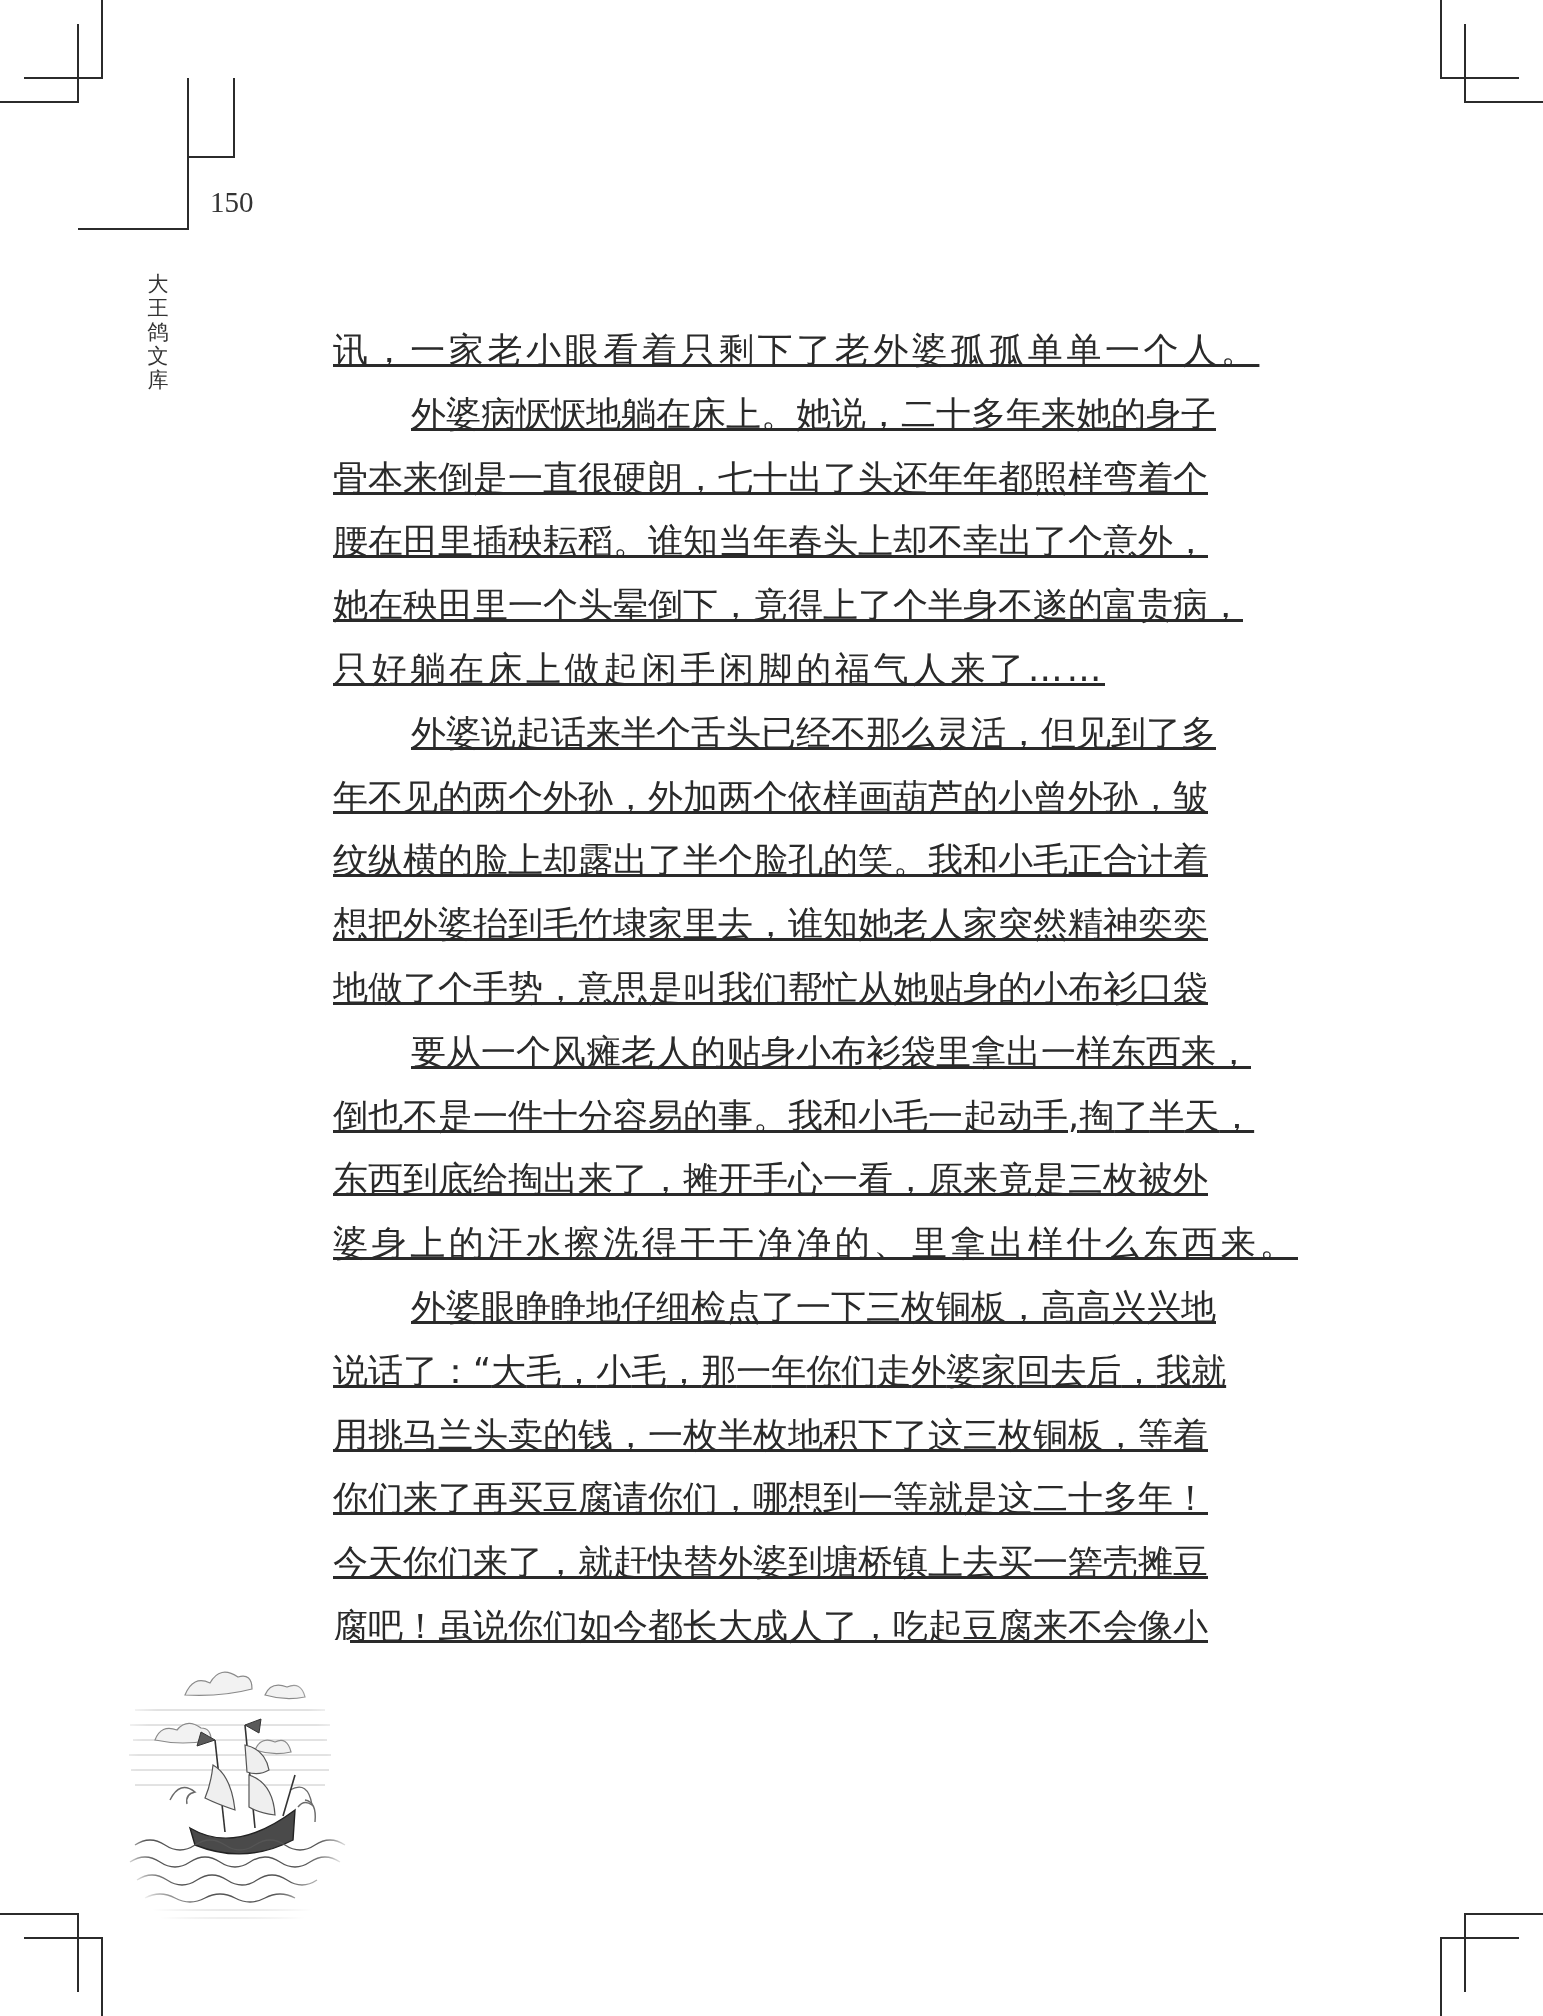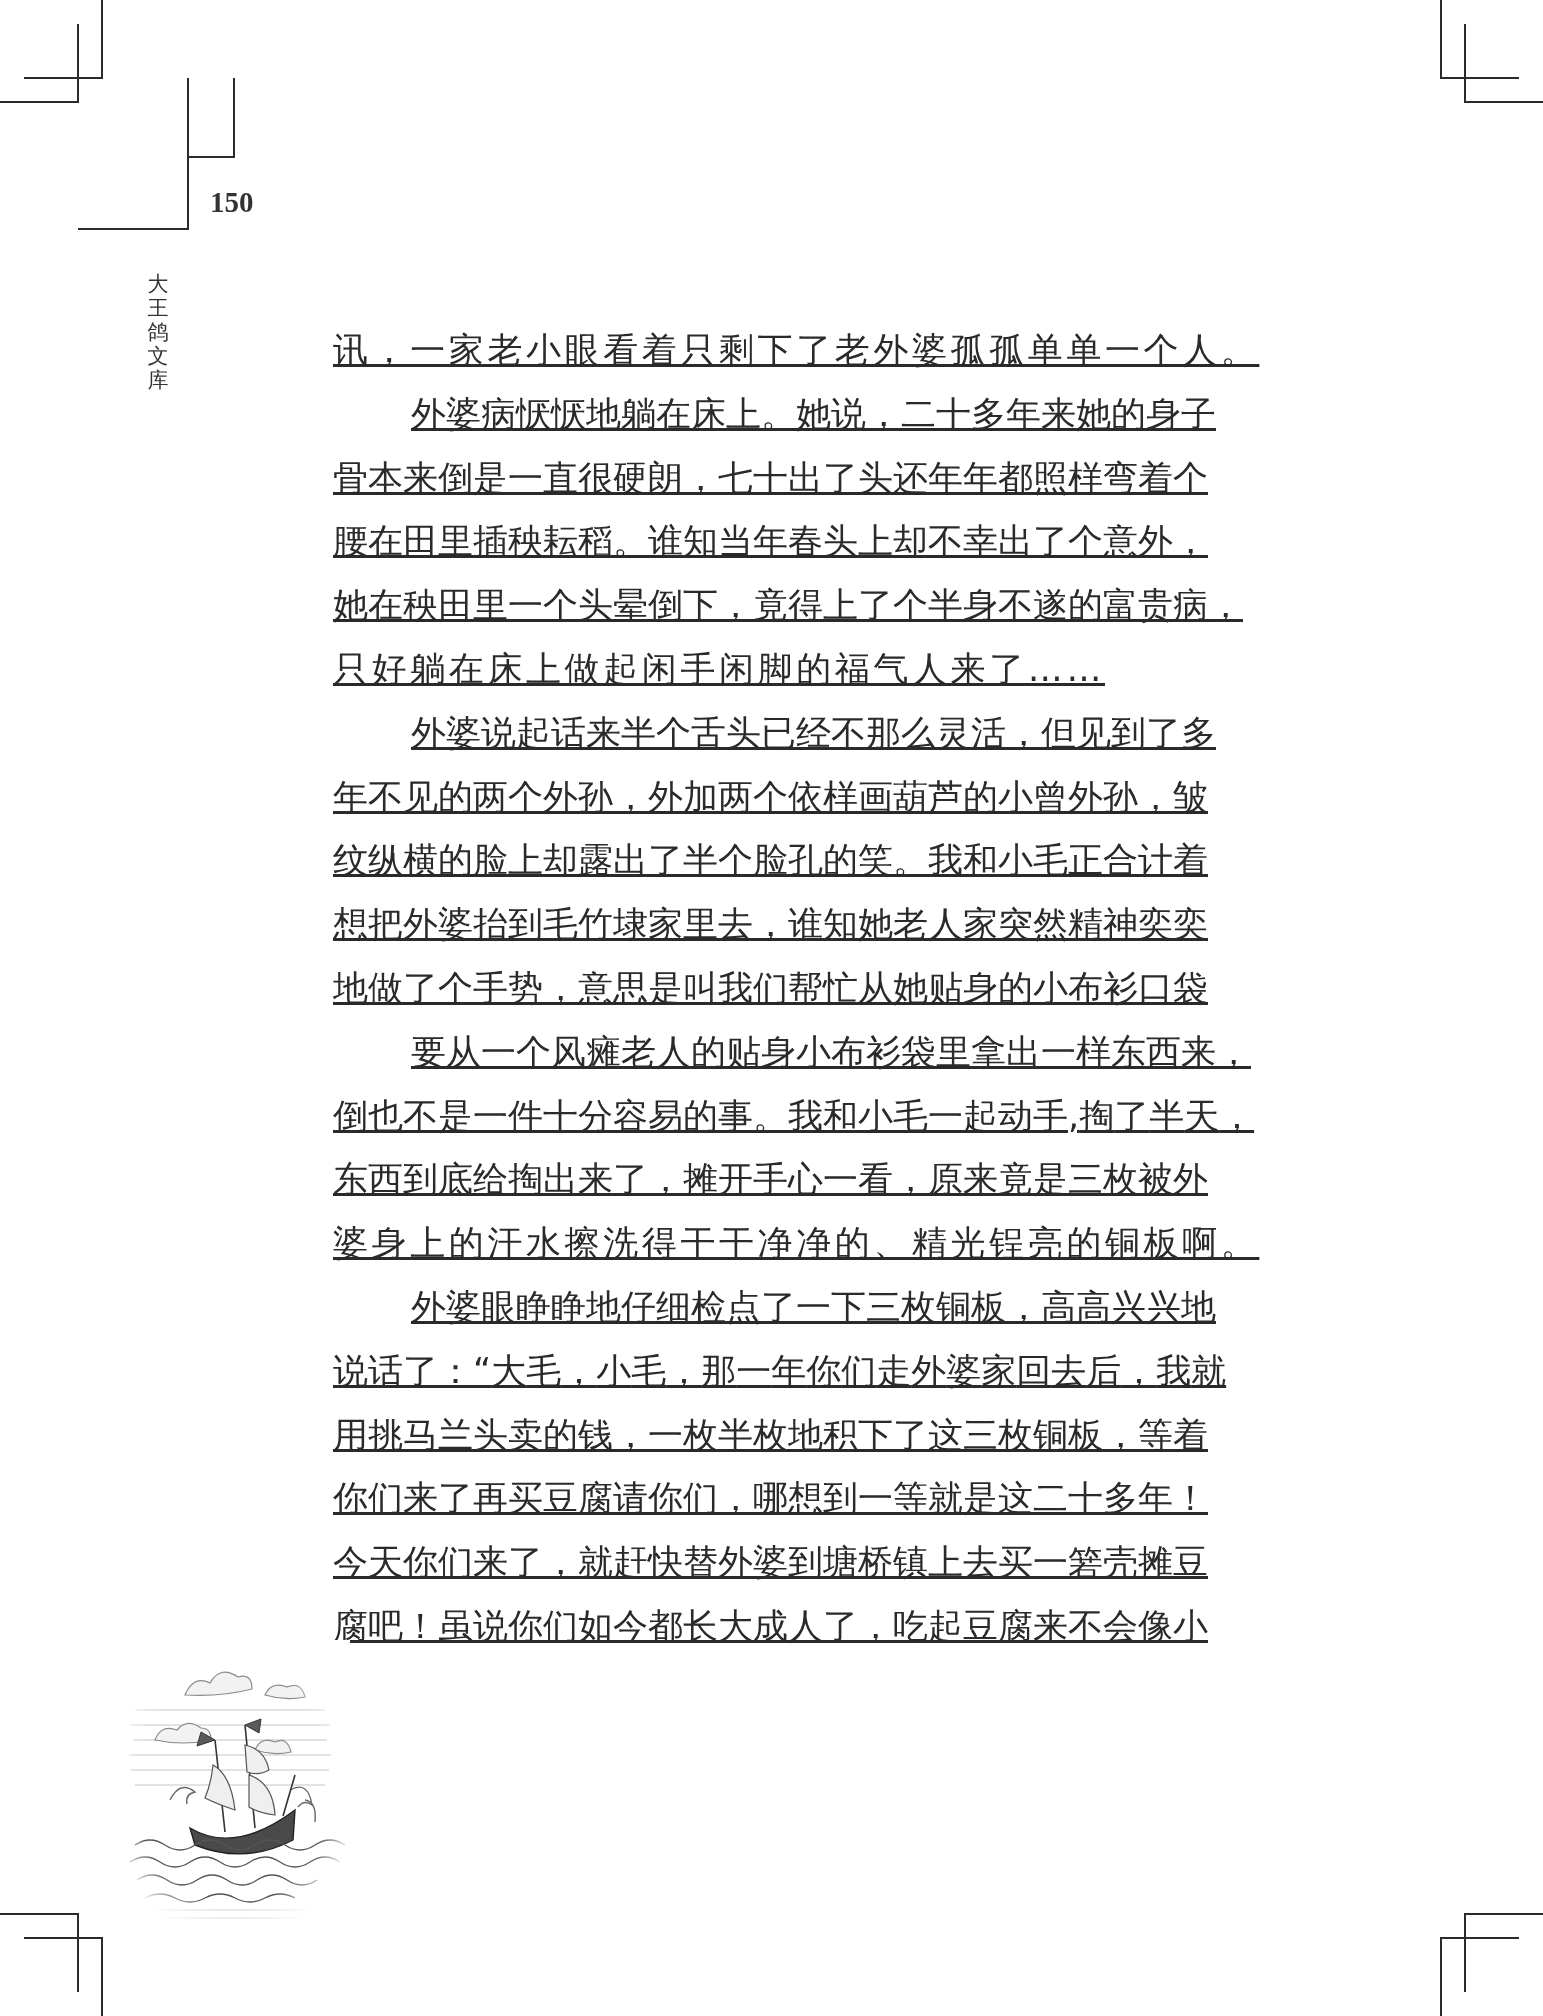--- a/index.html
+++ b/index.html
@@ -2,21 +2,21 @@
 <html><head>
 <meta charset="utf-8">
 <style>
   html, body { margin: 0; padding: 0; background: #ffffff; }
   body { width: 1543px; height: 2016px; position: relative; overflow: hidden;
          font-family: "DejaVu Sans", "Liberation Sans", sans-serif; color: #2a2a2a; }
   .mark { position: absolute; background: #2b2b2b; }
   .h { height: 2px; }
   .v { width: 2px; }
   .page-number { position: absolute; left: 210px; top: 186px; font-family: "Liberation Serif", "DejaVu Serif", serif;
-                 font-size: 29px; color: #333; letter-spacing: 0px; font-weight: bold; }
+                 font-size: 29px; color: #333; letter-spacing: 0px; }
   .series-title { position: absolute; left: 146px; top: 272px; width: 24px; font-size: 21px; line-height: 24px;
                   color: #333; text-align: center; }
   .series-title span { display: block; }
   .body-text { position: absolute; left: 333px; top: 326px; width: 856px; }
   .line { height: 63.8px; line-height: 48px; font-size: 35px; white-space: nowrap; overflow: visible;
           text-align: justify; text-align-last: justify; color: #2a2a2a; text-decoration: underline; }
   .line.last { text-align-last: left; letter-spacing: 3.6px; }
   .line.indent { padding-left: 78px; }
   .illustration { position: absolute; left: 115px; top: 1640px; width: 235px; height: 290px; }
 </style>
@@ -379,21 +379,21 @@
       <span>，</span>
       <span>原</span>
       <span>来</span>
       <span>竟</span>
       <span>是</span>
       <span>三</span>
       <span>枚</span>
       <span>被</span>
       <span>外</span>
     </div>
-    <div class="line last">婆身上的汗水擦洗得干干净净的、精光锃亮的铜板啊。</div>
+    <div class="line last">婆身上的汗水擦洗得干干净净的、里拿出样什么东西来。</div>
     <div class="line indent" style="display: flex; justify-content: space-between;">
       <span>外</span>
       <span>婆</span>
       <span>眼</span>
       <span>睁</span>
       <span>睁</span>
       <span>地</span>
       <span>仔</span>
       <span>细</span>
       <span>检</span>

